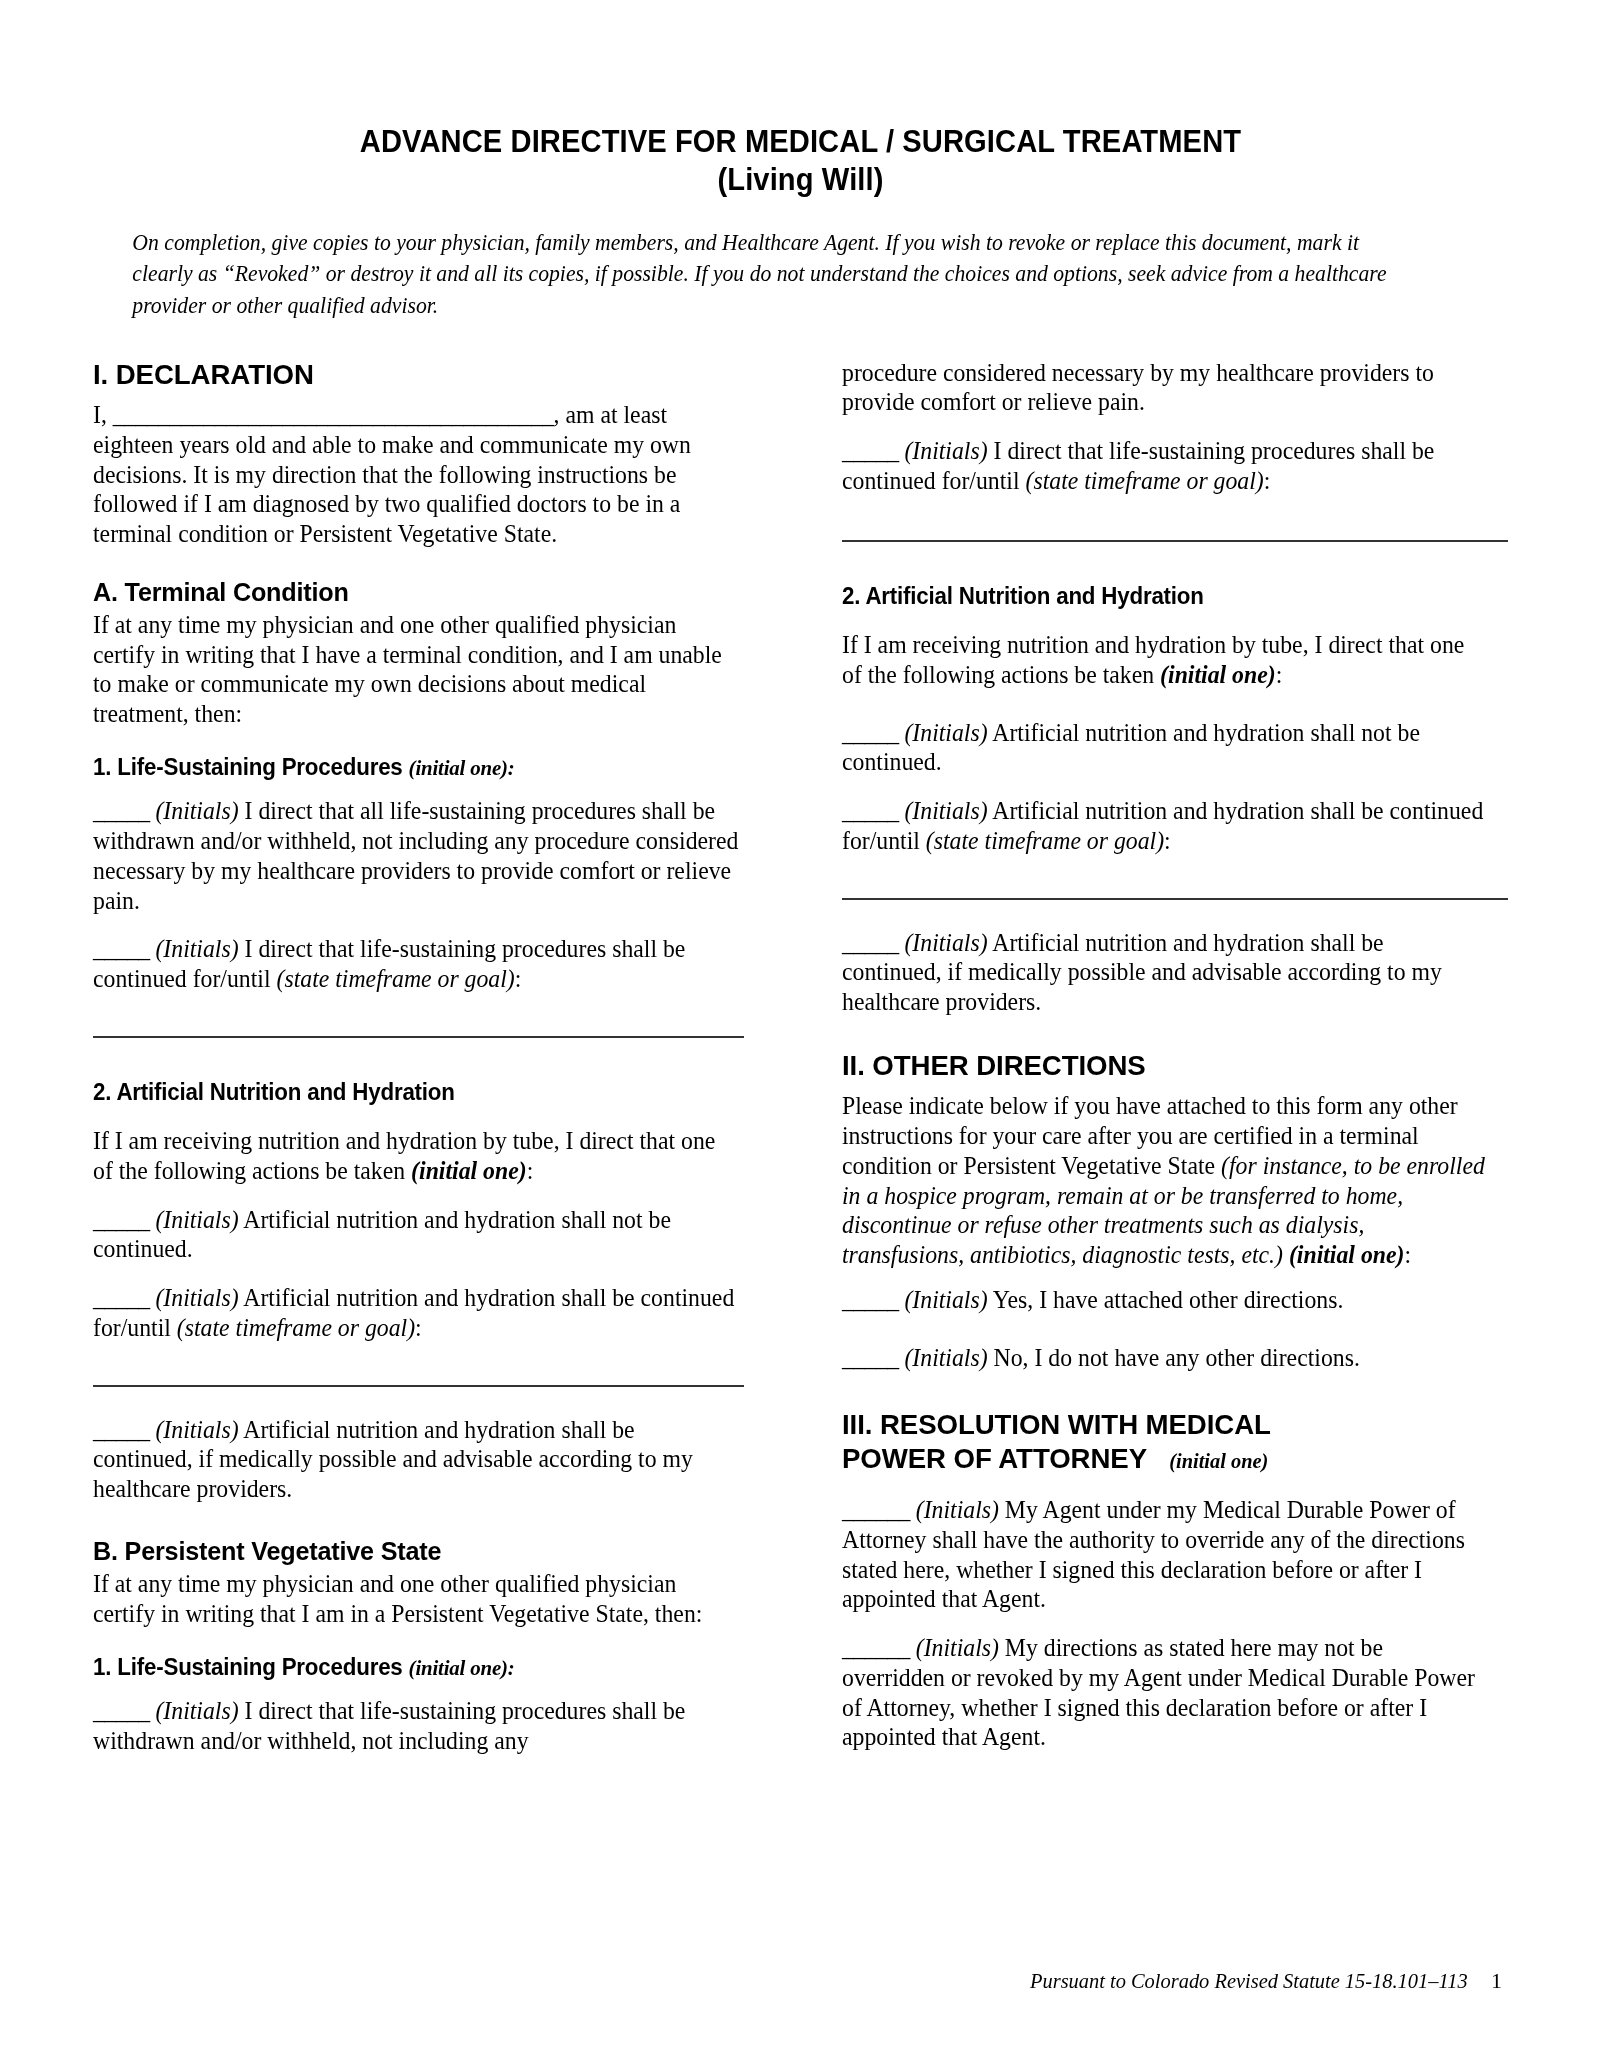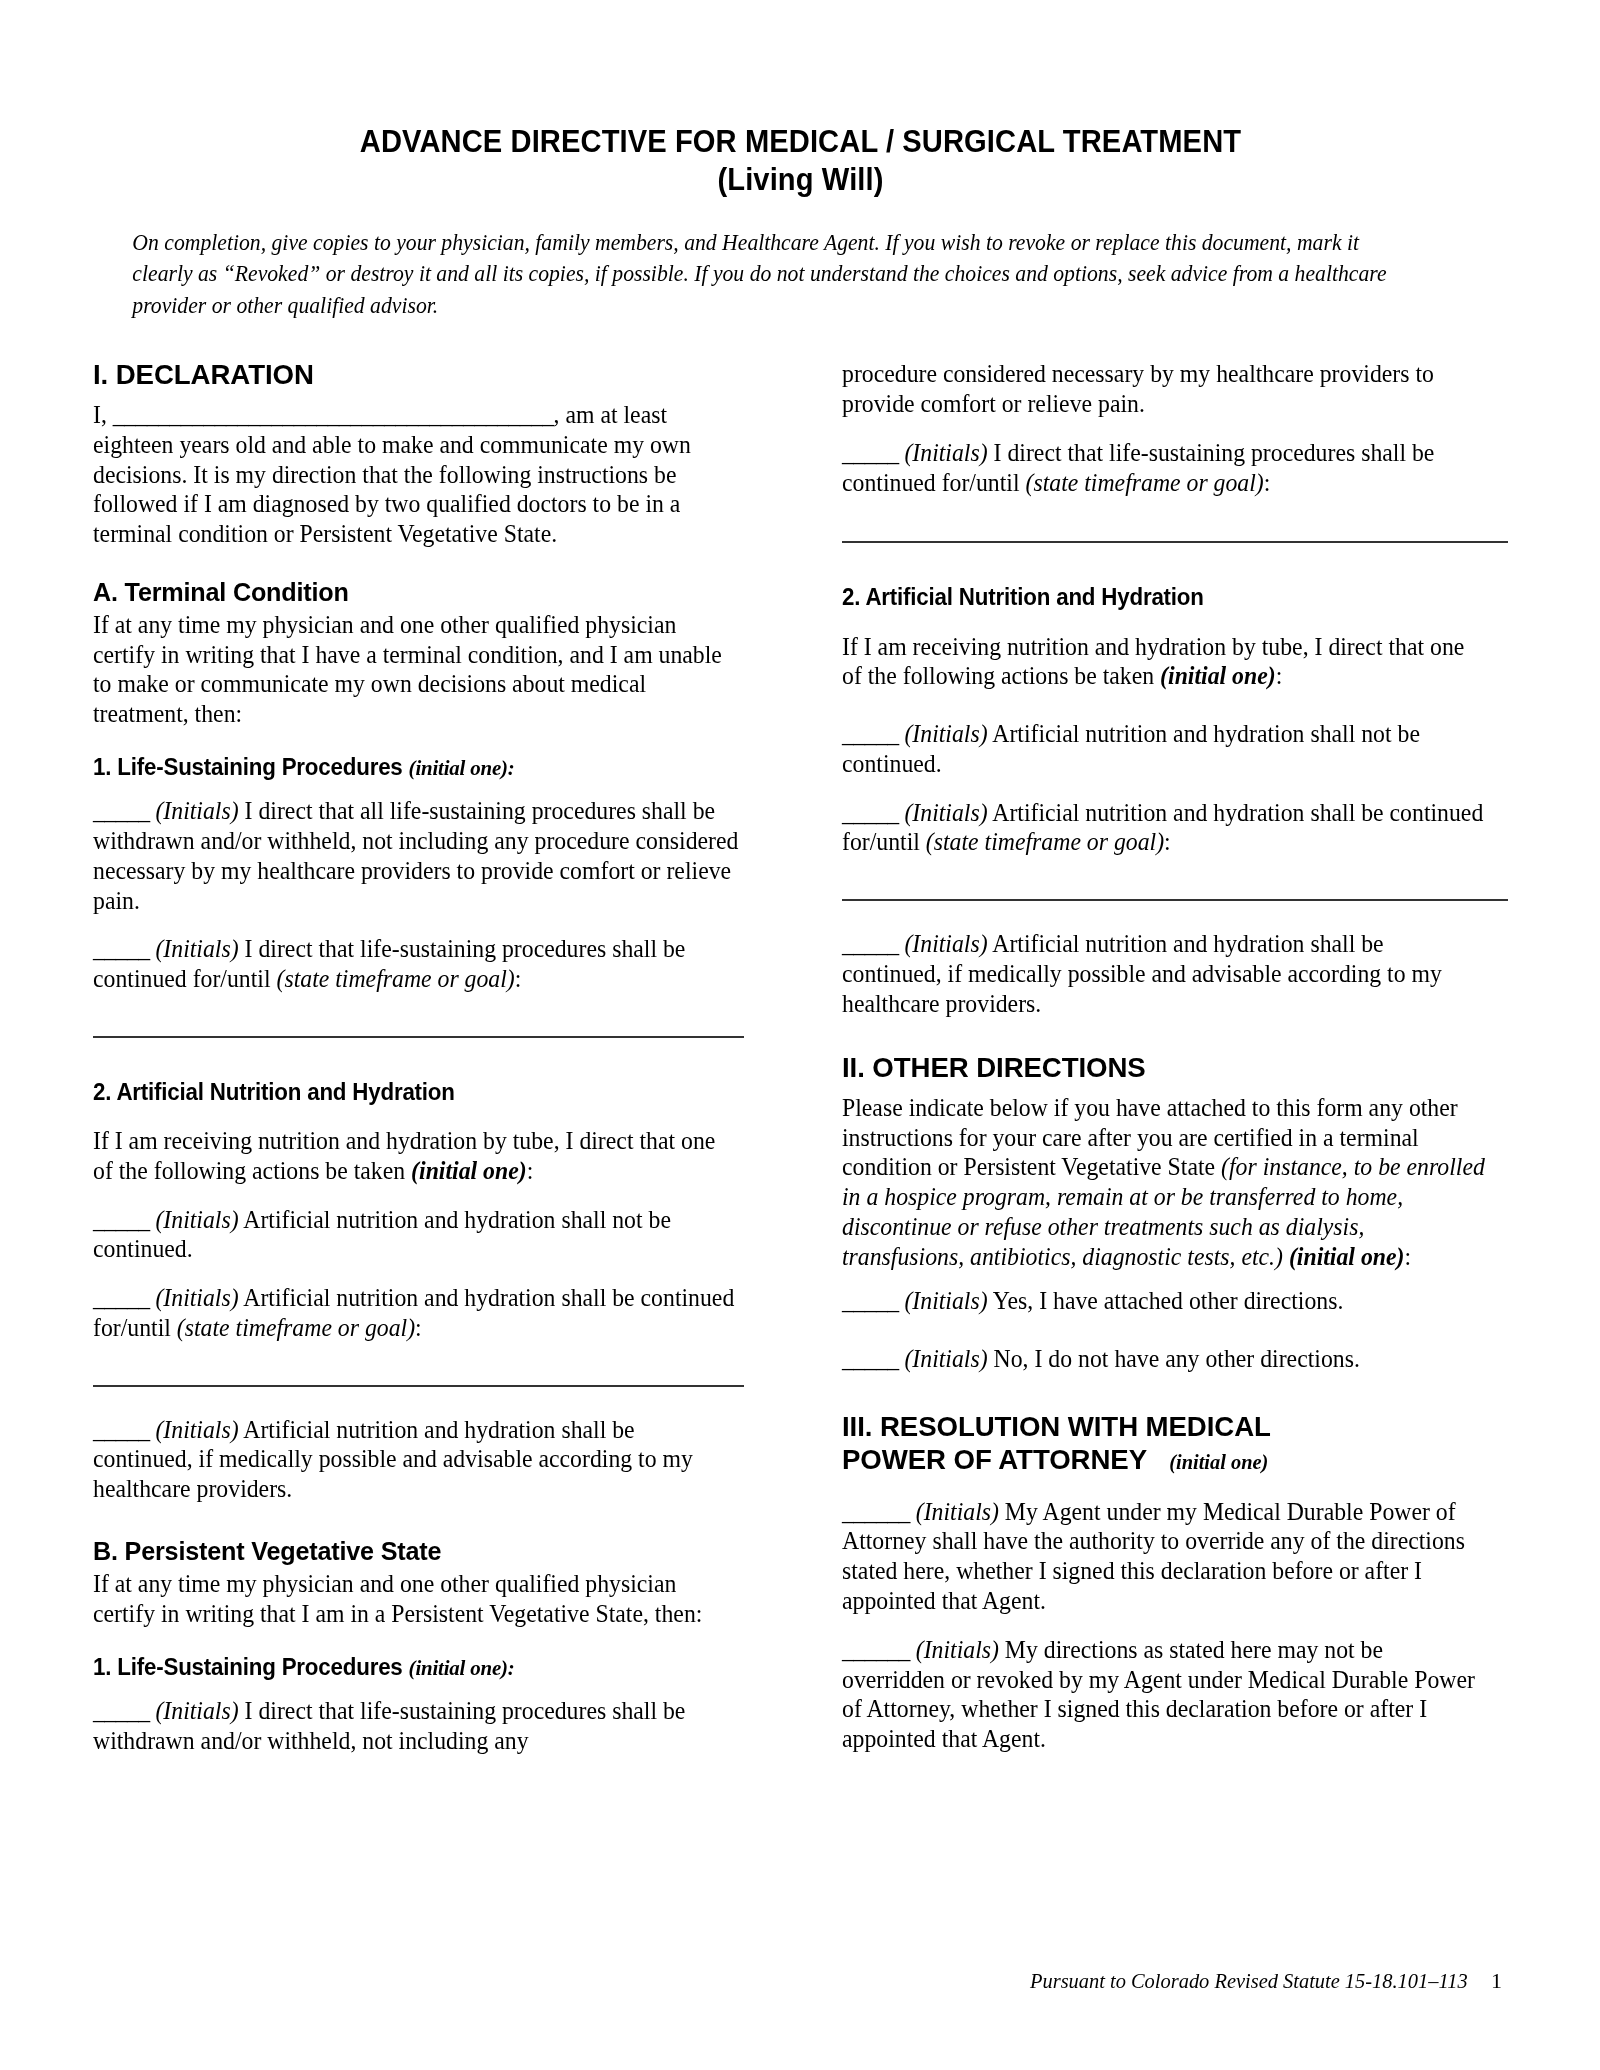--- a/index.html
+++ b/index.html
@@ -52,21 +52,21 @@
     padding: 0 41px 0 41px;
     transform: scaleX(0.96);
     transform-origin: left top;
   }
 
   
   .columns {
     position: relative;
     margin-top: 36px;
     display: flex;
-    align-items: center;
+    align-items: flex-start;
   }
   .col {
     width: 666px;
     box-sizing: border-box;
   }
   .col-left { margin-right: 83px; }
 
   
   h1.sec {
     font-family: "Liberation Sans", "DejaVu Sans", sans-serif;

